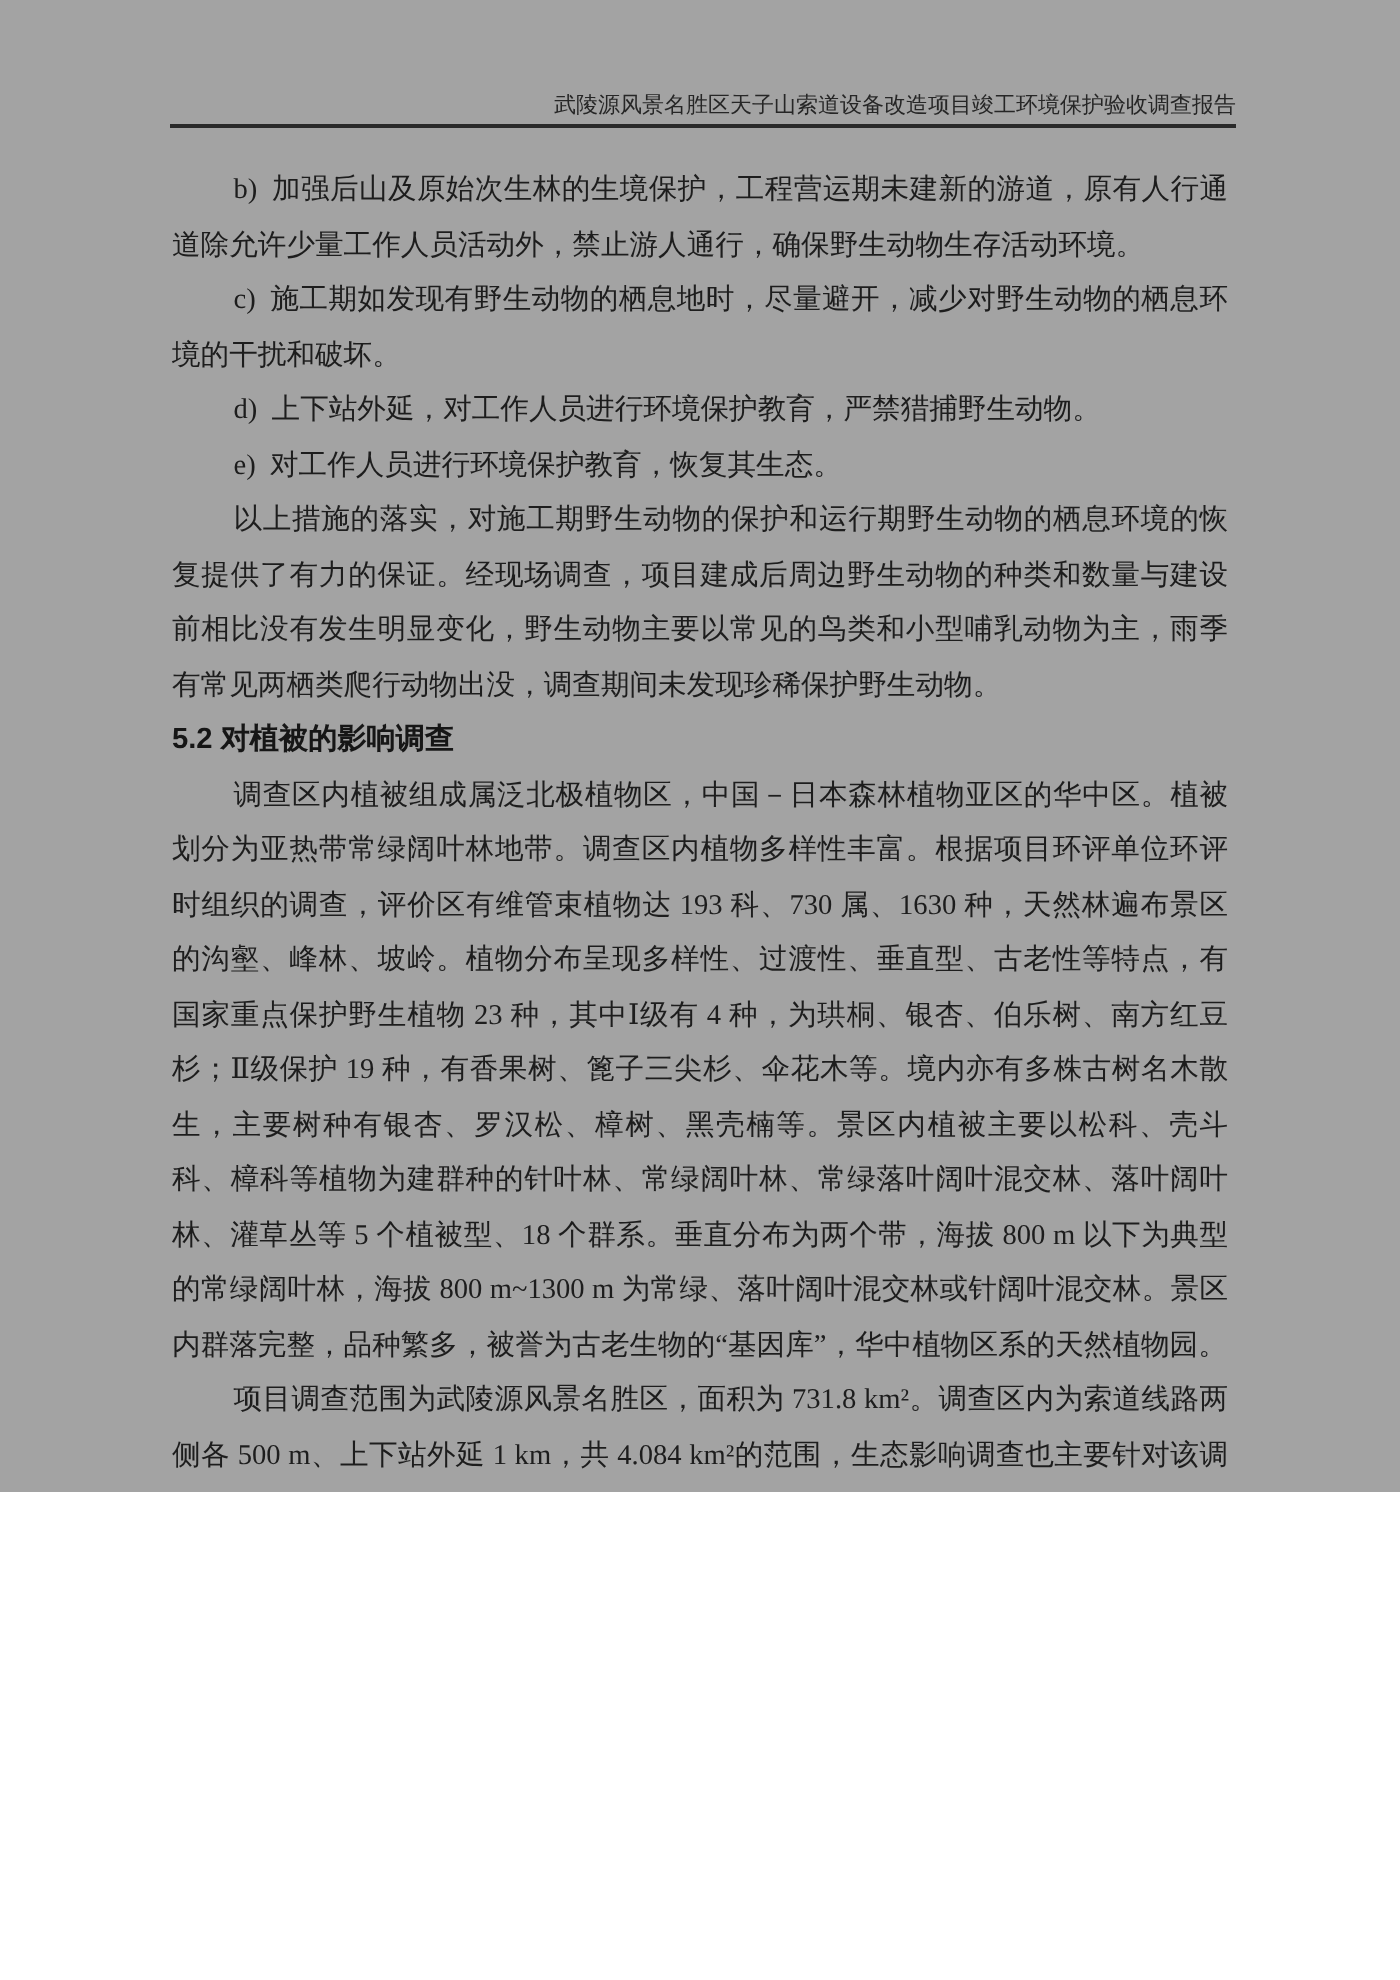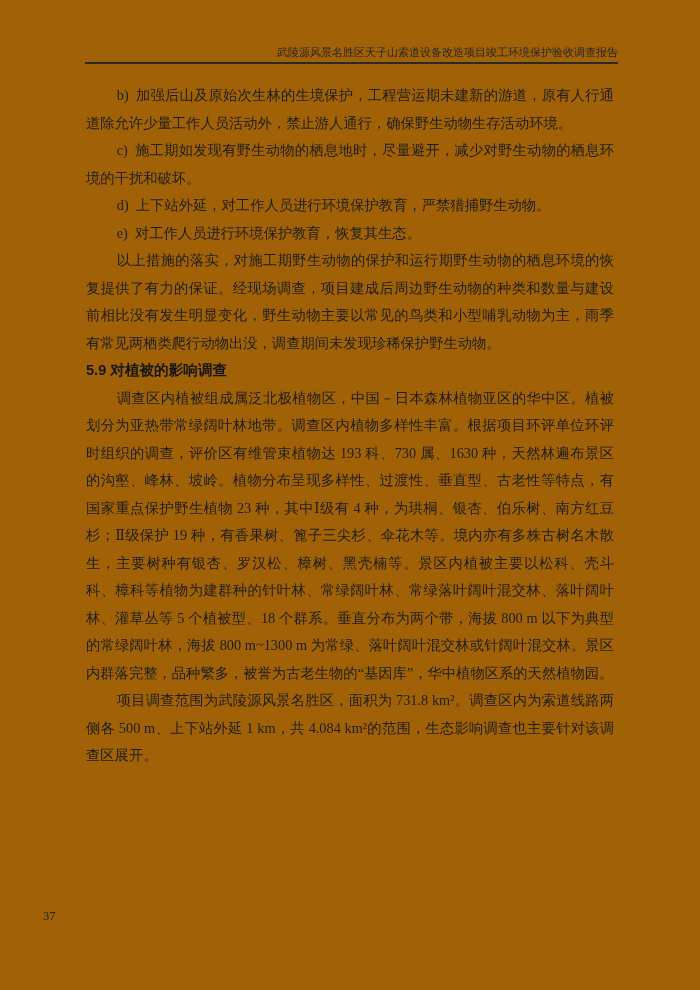--- a/index.html
+++ b/index.html
@@ -1,20 +1,20 @@
 <!DOCTYPE html>
 <html><head>
 <meta charset="utf-8">
 <style>
   html, body { margin: 0; padding: 0; background: #ffffff; }
   .page {
     position: relative;
     width: 700px;
-    height: 990px;
-    background: #a16207;
+    height: 746px;
+    background: #a3a3a3;
     overflow: hidden;
     font-family: "Liberation Serif", "DejaVu Serif", serif;
     color: #1d1d1d;
   }
   .header-title {
     position: absolute;
     top: 45px;
     right: 82px;
     font-size: 11px;
     white-space: nowrap;
@@ -69,20 +69,20 @@
   <div class="header-title">武陵源风景名胜区天子山索道设备改造项目竣工环境保护验收调查报告</div>
 
   <div class="header-rule"></div>
 
   <div class="content">
     <p class="para">b) 加强后山及原始次生林的生境保护，工程营运期未建新的游道，原有人行通道除允许少量工作人员活动外，禁止游人通行，确保野生动物生存活动环境。</p>
     <p class="para">c) 施工期如发现有野生动物的栖息地时，尽量避开，减少对野生动物的栖息环境的干扰和破坏。</p>
     <p class="para">d) 上下站外延，对工作人员进行环境保护教育，严禁猎捕野生动物。</p>
     <p class="para">e) 对工作人员进行环境保护教育，恢复其生态。</p>
     <p class="para">以上措施的落实，对施工期野生动物的保护和运行期野生动物的栖息环境的恢复提供了有力的保证。经现场调查，项目建成后周边野生动物的种类和数量与建设前相比没有发生明显变化，野生动物主要以常见的鸟类和小型哺乳动物为主，雨季有常见两栖类爬行动物出没，调查期间未发现珍稀保护野生动物。</p>
-    <h2 class="section-heading">5.9 对植被的影响调查</h2>
+    <h2 class="section-heading">5.2 对植被的影响调查</h2>
     <p class="para">调查区内植被组成属泛北极植物区，中国－日本森林植物亚区的华中区。植被划分为亚热带常绿阔叶林地带。调查区内植物多样性丰富。根据项目环评单位环评时组织的调查，评价区有维管束植物达 193 科、730 属、1630 种，天然林遍布景区的沟壑、峰林、坡岭。植物分布呈现多样性、过渡性、垂直型、古老性等特点，有国家重点保护野生植物 23 种，其中Ⅰ级有 4 种，为珙桐、银杏、伯乐树、南方红豆杉；Ⅱ级保护 19 种，有香果树、篦子三尖杉、伞花木等。境内亦有多株古树名木散生，主要树种有银杏、罗汉松、樟树、黑壳楠等。景区内植被主要以松科、壳斗科、樟科等植物为建群种的针叶林、常绿阔叶林、常绿落叶阔叶混交林、落叶阔叶林、灌草丛等 5 个植被型、18 个群系。垂直分布为两个带，海拔 800 m 以下为典型的常绿阔叶林，海拔 800 m~1300 m 为常绿、落叶阔叶混交林或针阔叶混交林。景区内群落完整，品种繁多，被誉为古老生物的“基因库”，华中植物区系的天然植物园。</p>
     <p class="para">项目调查范围为武陵源风景名胜区，面积为 731.8 km²。调查区内为索道线路两侧各 500 m、上下站外延 1 km，共 4.084 km²的范围，生态影响调查也主要针对该调查区展开。</p>
   </div>
 
   <div class="footer-pagenum">37</div>
 
 </div>
 
 </body></html>

